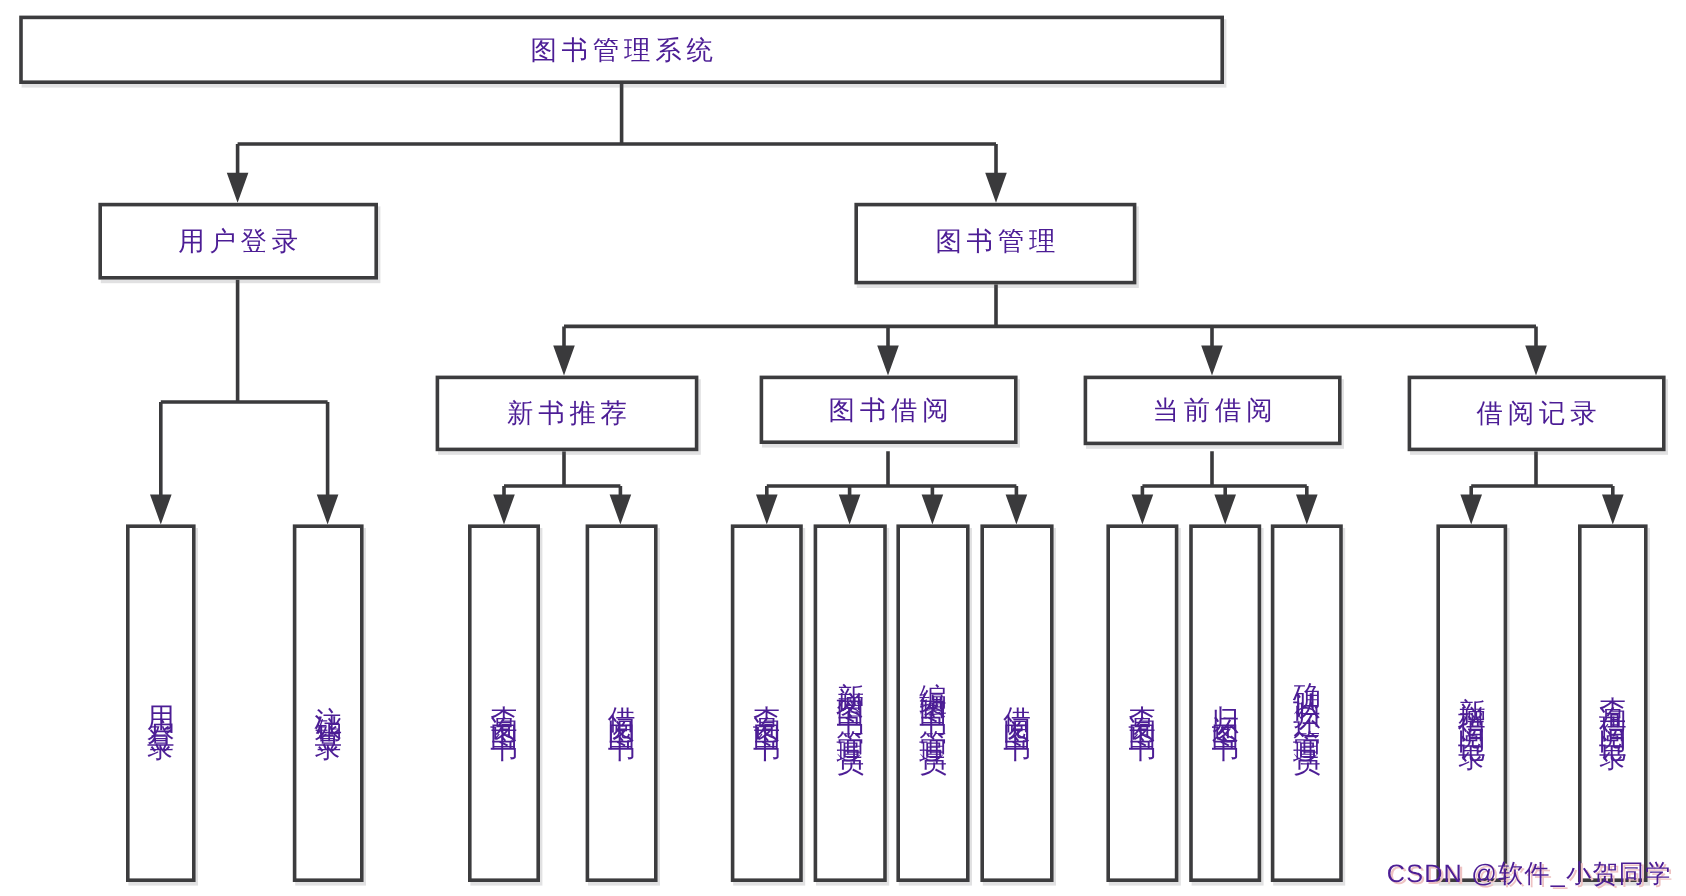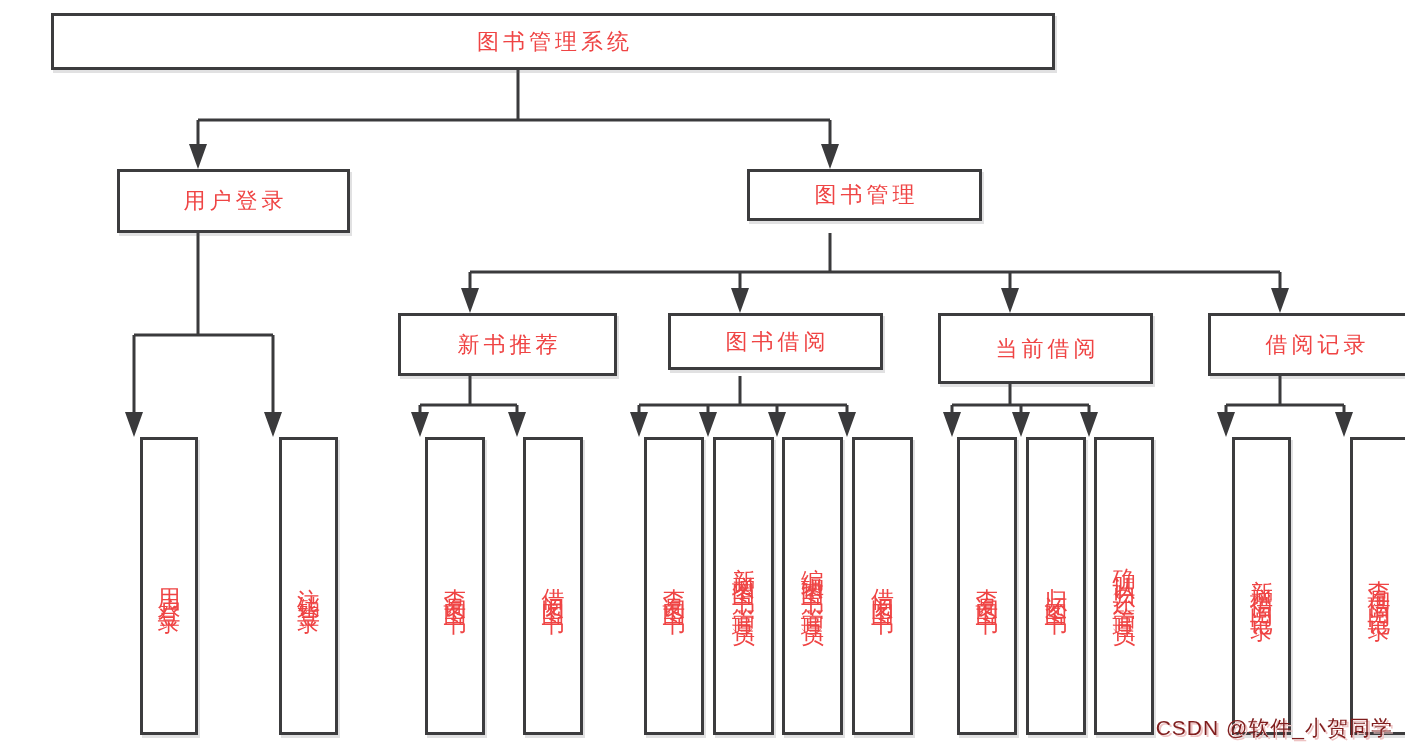--- a/index.html
+++ b/index.html
@@ -18,23 +18,22 @@
     pointer-events: none;
   }
   .node {
     position: absolute;
     box-sizing: border-box;
     border: 3px solid #3c3c3e;
     background: #ffffff;
     display: flex;
     align-items: center;
     justify-content: center;
-    color: #ef4444;
+    color: #4c1d95;
     box-shadow: 2px 3px 0 rgba(90,90,95,0.18);
-    margin-left: 35px;
   }
   .hnode {
     font-size: 22px;
     letter-spacing: 4px;
     line-height: 1;
     white-space: nowrap;
     text-indent: 4px; 
   }
   .vnode {
     writing-mode: vertical-rl;
@@ -42,21 +41,21 @@
     font-size: 23px;
     letter-spacing: 8px;
     line-height: 1;
   }
   .watermark {
     position: absolute;
     right: 12px;
     bottom: 5px;
     font-size: 21px;
     letter-spacing: 1px;
-    color: #7f1d1d;
+    color: #4c1d95;
     text-shadow: 2px 2px 0 #eec3c3;
     white-space: nowrap;
     z-index: 5;
   }
 </style>
 </head>
 <body>
 
 <div class="stage">
 
@@ -76,25 +75,25 @@
              M639 437 L630 412 L648 412 Z  M708 437 L699 412 L717 412 Z
              M777 437 L768 412 L786 412 Z  M847 437 L838 412 L856 412 Z
              M952 437 L943 412 L961 412 Z  M1021 437 L1012 412 L1030 412 Z
              M1089 437 L1080 412 L1098 412 Z
              M1226 437 L1217 412 L1235 412 Z  M1344 437 L1335 412 L1353 412 Z" fill="#3a3a3c" stroke="none"></path>
   </svg>
 
   <div class="node hnode" style="left:16px; top:13px; width:1004px; height:57px;">图书管理系统</div>
 
   <div class="node hnode" style="left:82px; top:169px; width:233px; height:64px;">用户登录</div>
-  <div class="node hnode" style="left:712px; top:169px; width:235px; height:52px;">图书管理</div>
+  <div class="node hnode" style="left:712px; top:169px; width:235px; height:68px;font-family:Liberation Mono, monospace;">图书管理</div>
 
   <div class="node hnode" style="left:363px; top:313px; width:219px; height:63px;">新书推荐</div>
   <div class="node hnode" style="left:633px; top:313px; width:215px; height:57px;">图书借阅</div>
-  <div class="node hnode" style="left:903px; top:313px; width:215px; height:71px;">当前借阅</div>
+  <div class="node hnode" style="left:903px; top:313px; width:215px; height:58px;">当前借阅</div>
   <div class="node hnode" style="left:1173px; top:313px; width:215px; height:63px;">借阅记录</div>
 
   <div class="node vnode" style="left:105px; top:437px; width:58px; height:298px;">用户登录</div>
   <div class="node vnode" style="left:244px; top:437px; width:59px; height:298px;">注销登录</div>
 
   <div class="node vnode" style="left:390px; top:437px; width:60px; height:298px;">查询图书</div>
   <div class="node vnode" style="left:488px; top:437px; width:60px; height:298px;">借阅图书</div>
 
   <div class="node vnode" style="left:609px; top:437px; width:60px; height:298px;">查询图书</div>
   <div class="node vnode" style="left:678px; top:437px; width:61px; height:298px;">新增图书（管理员）</div>

